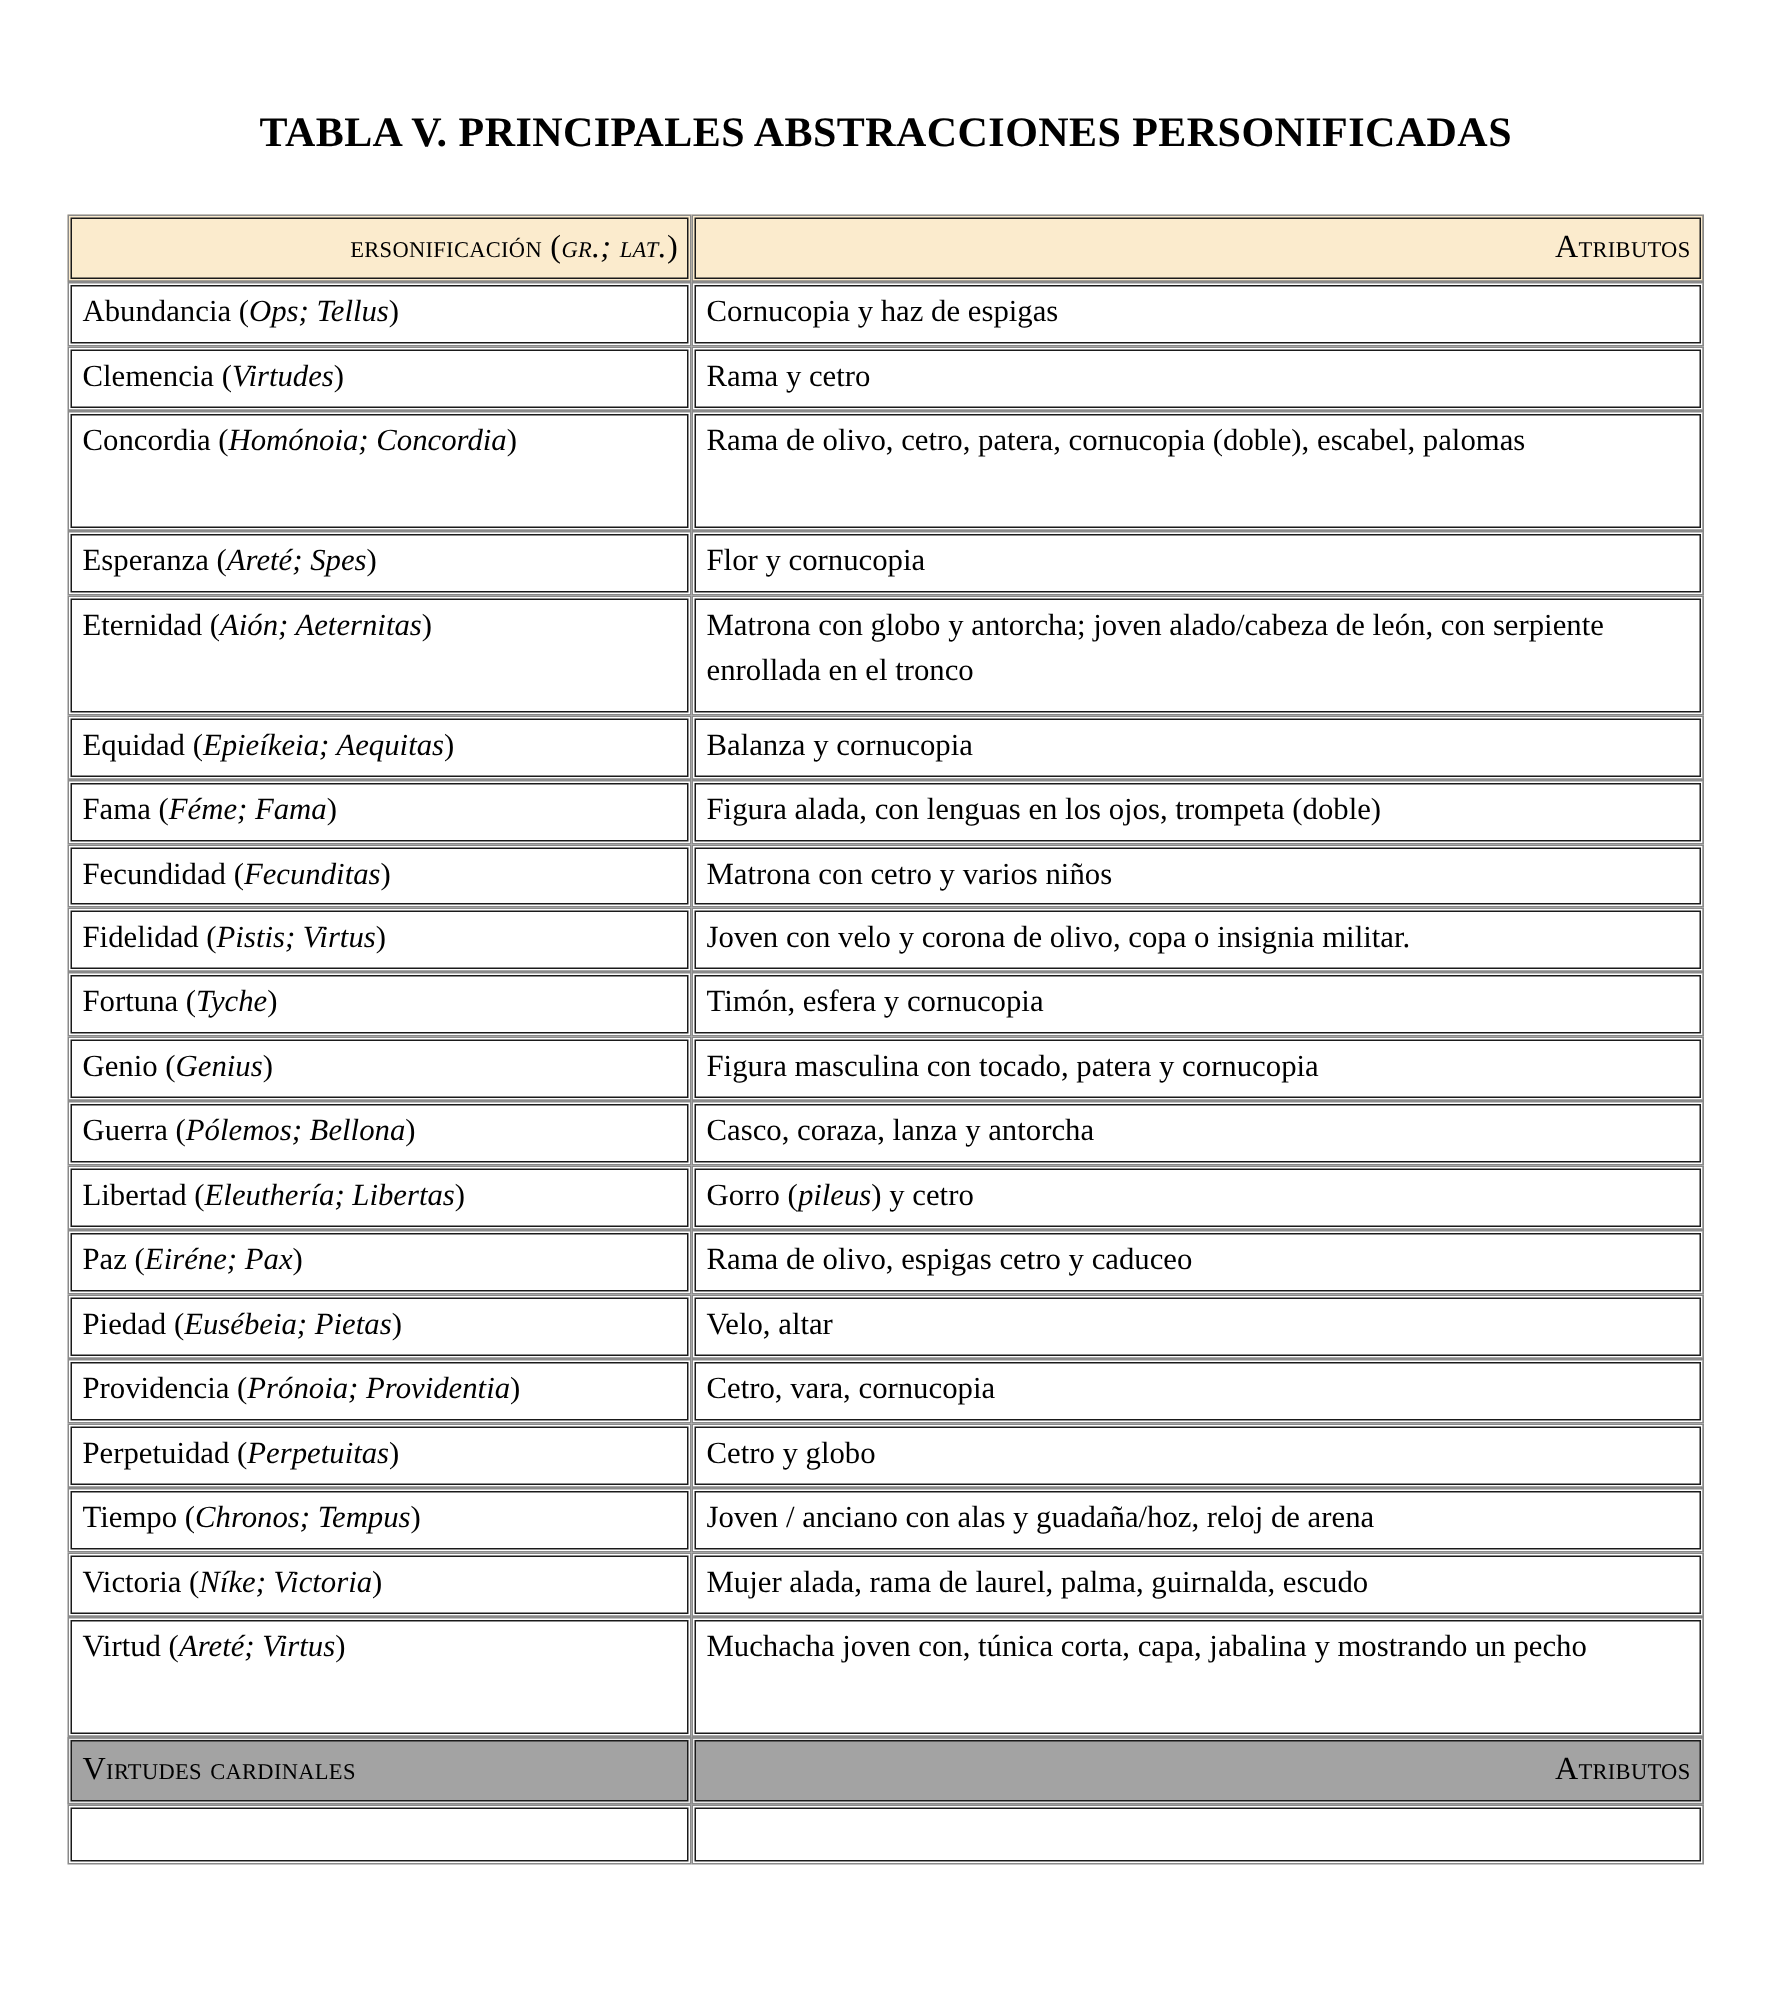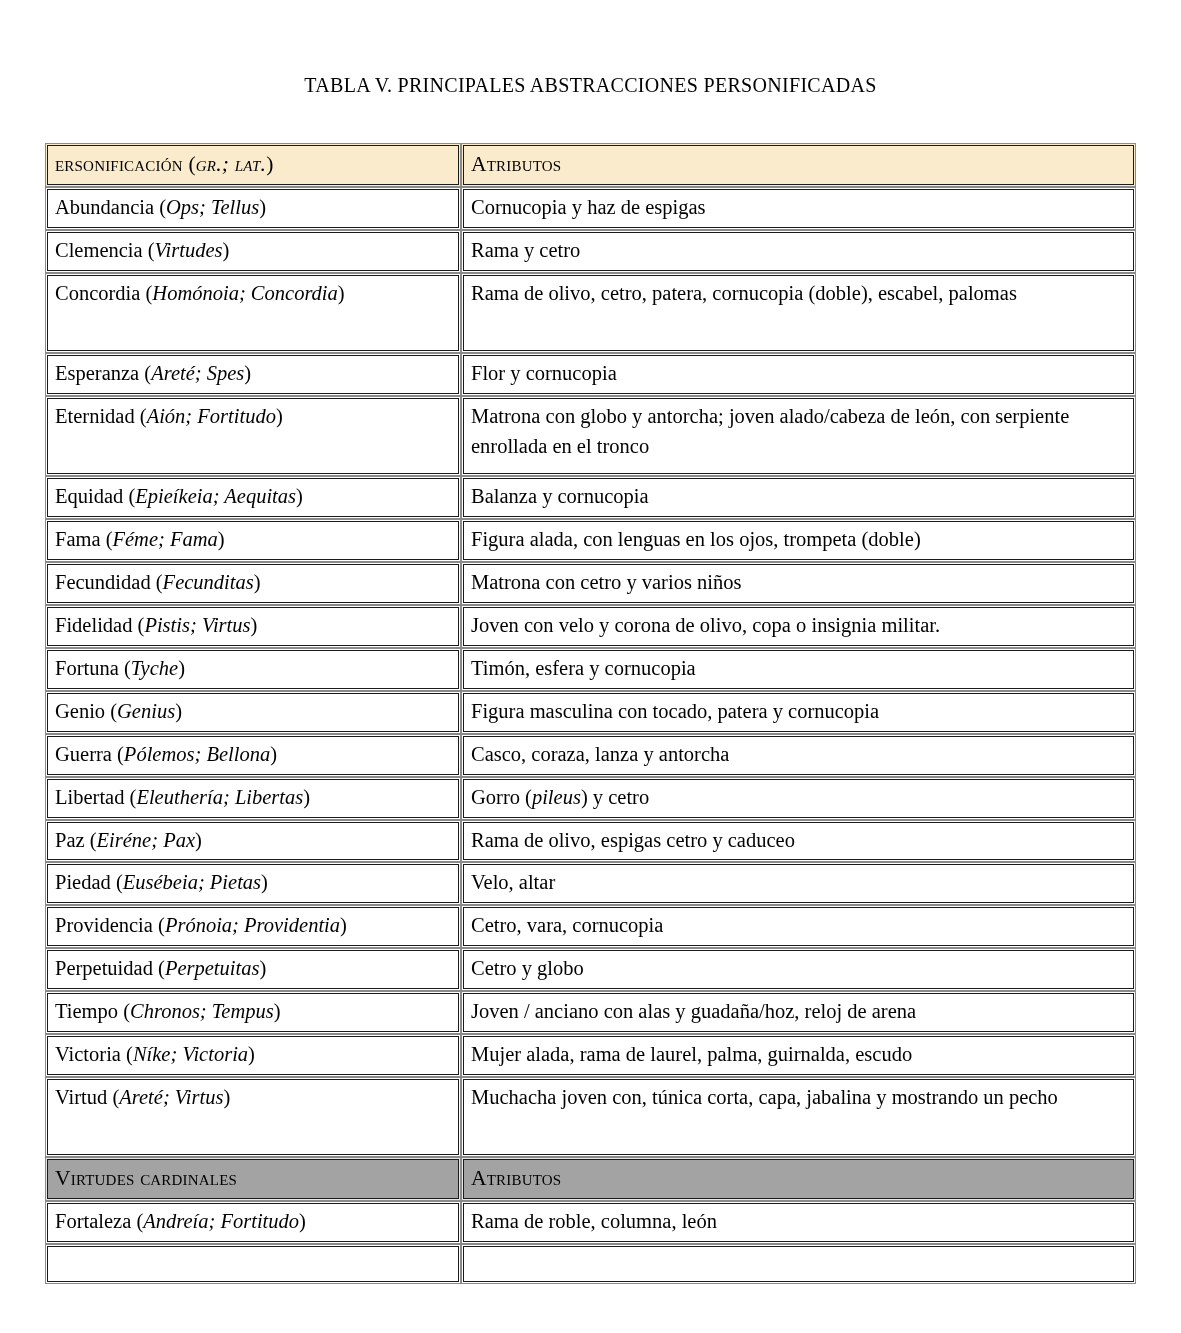--- a/index.html
+++ b/index.html
@@ -17,26 +17,27 @@
 
   .page {
     position: relative;
     width: 1181px;
     height: 1333px;
     box-sizing: border-box;
   }
 
   .doc-title {
     text-align: center;
-    font-size: 20px;
+    font-size: 28px;
     letter-spacing: 0.3px;
     padding-top: 74px;
     padding-bottom: 0;
     line-height: 1.1;
     white-space: nowrap;
+    font-weight: bold;
   }
 
   .table-wrap {
     position: absolute;
     left: 45px;
     top: 143px;
     width: 1091px;
   }
 
   table.tbl {
@@ -74,21 +75,21 @@
   .sc {
     font-variant: small-caps;
     font-size: 21.5px;
     letter-spacing: 0.2px;
   }
   .sc-it {
     font-variant: small-caps;
     font-style: italic;
     font-size: 21.5px;
   }
-  .center { text-align: left; }
+  .center { text-align: right; }
   .left { text-align: left; }
 
   td.r-single { height: 27px; }
   td.r-double { height: 67px; margin-top: 28px; }
   td.r-head   { height: 28px; }
 
   i.lat { font-style: italic; }
 </style>
 </head>
 <body>
@@ -118,21 +119,21 @@
           </tr>
           <tr>
             <td class="r-double"><span>Concordia (<i class="lat">Homónoia; Concordia</i>)</span></td>
             <td class="r-double"><span>Rama de olivo, cetro, patera, cornucopia (doble), escabel, palomas</span></td>
           </tr>
           <tr>
             <td class="r-single"><span>Esperanza (<i class="lat">Areté; Spes</i>)</span></td>
             <td class="r-single"><span>Flor y cornucopia</span></td>
           </tr>
           <tr>
-            <td class="r-double"><span>Eternidad (<i class="lat">Aión; Fortitudo</i>)</span></td>
+            <td class="r-double"><span>Eternidad (<i class="lat">Aión; Aeternitas</i>)</span></td>
             <td class="r-double"><span>Matrona con globo y antorcha; joven alado/cabeza de león, con serpiente enrollada en el tronco</span></td>
           </tr>
           <tr>
             <td class="r-single"><span>Equidad (<i class="lat">Epieíkeia; Aequitas</i>)</span></td>
             <td class="r-single"><span>Balanza y cornucopia</span></td>
           </tr>
           <tr>
             <td class="r-single"><span>Fama (<i class="lat">Féme; Fama</i>)</span></td>
             <td class="r-single"><span>Figura alada, con lenguas en los ojos, trompeta (doble)</span></td>
           </tr>
@@ -184,24 +185,20 @@
             <td class="r-single"><span>Victoria (<i class="lat">Níke; Victoria</i>)</span></td>
             <td class="r-single"><span>Mujer alada, rama de laurel, palma, guirnalda, escudo</span></td>
           </tr>
           <tr>
             <td class="r-double"><span>Virtud (<i class="lat">Areté; Virtus</i>)</span></td>
             <td class="r-double"><span>Muchacha joven con, túnica corta, capa, jabalina y mostrando un pecho</span></td>
           </tr>
           <tr>
             <td class="hdr-grey left r-head"><span class="sc">Virtudes cardinales</span></td>
             <td class="hdr-grey center r-head"><span class="sc">Atributos</span></td>
-          </tr>
-          <tr>
-            <td class="r-single"><span>Fortaleza (<i class="lat">Andreía; Fortitudo</i>)</span></td>
-            <td class="r-single"><span>Rama de roble, columna, león</span></td>
           </tr>
           <tr>
             <td class="r-single"></td>
             <td class="r-single"></td>
           </tr>
         </tbody>
     </table>
   </div>
 
 </div>

